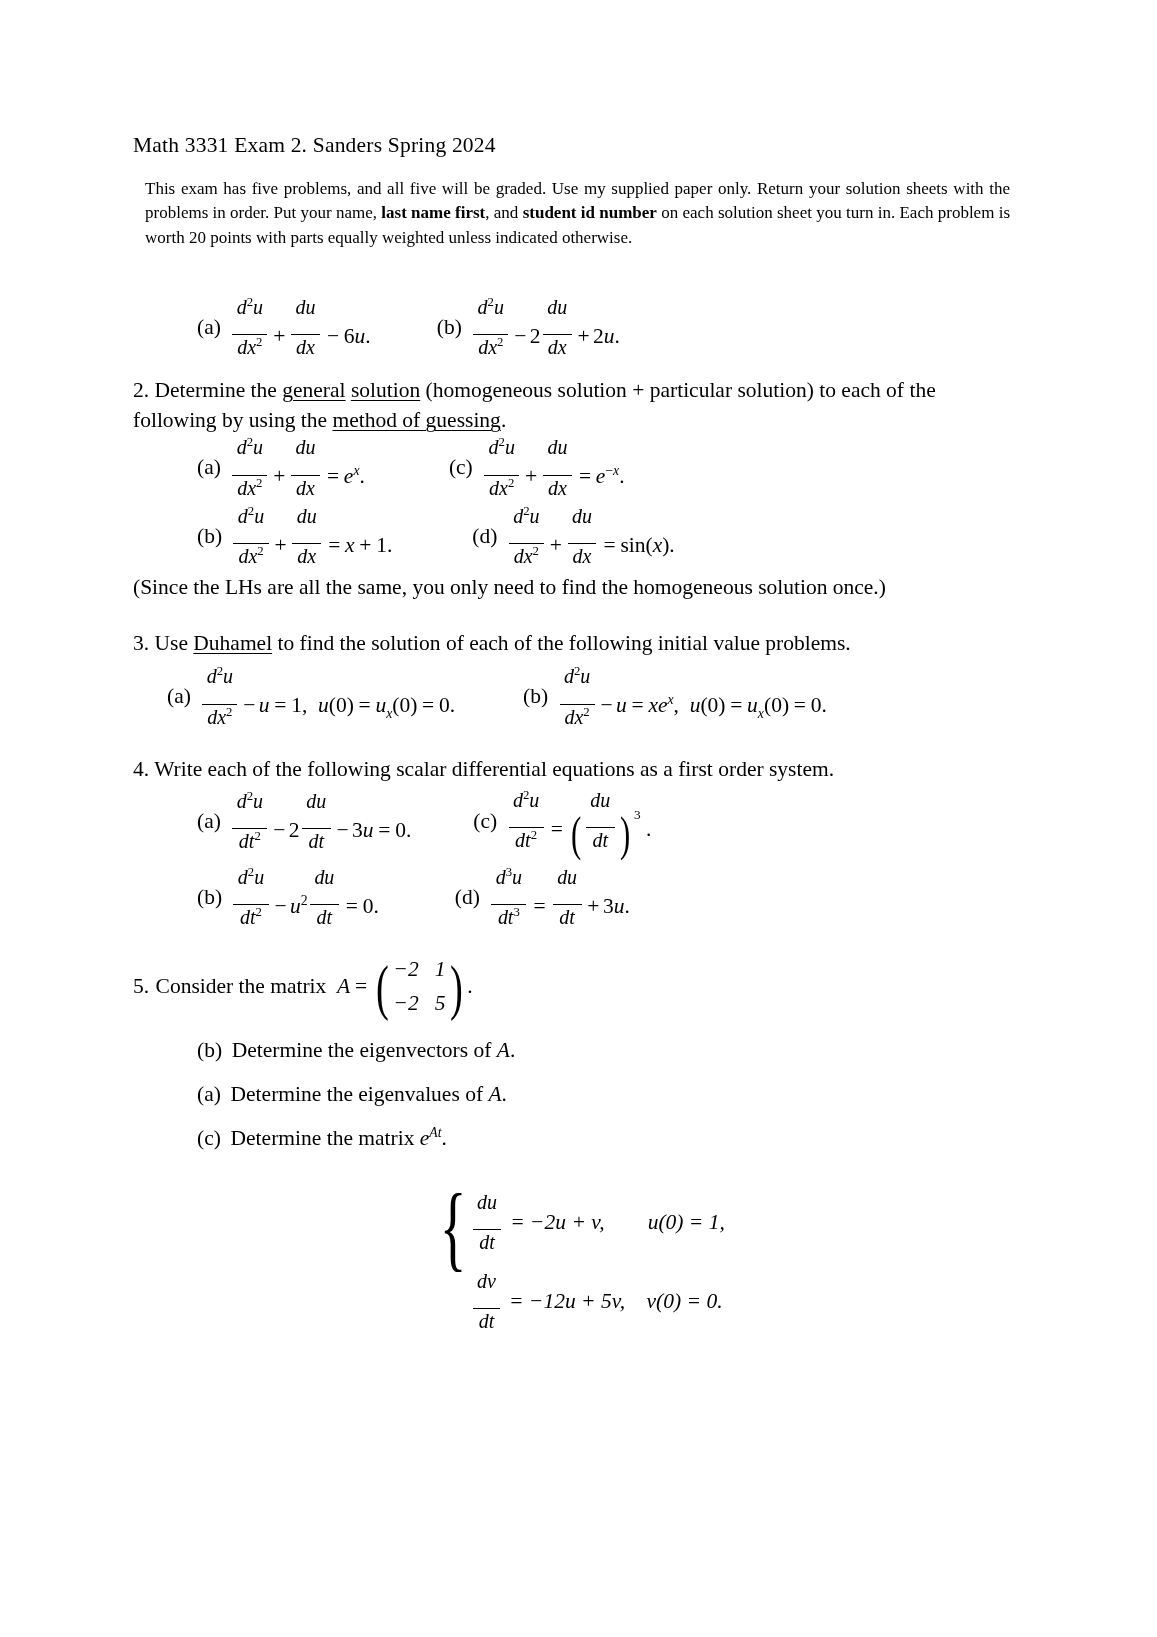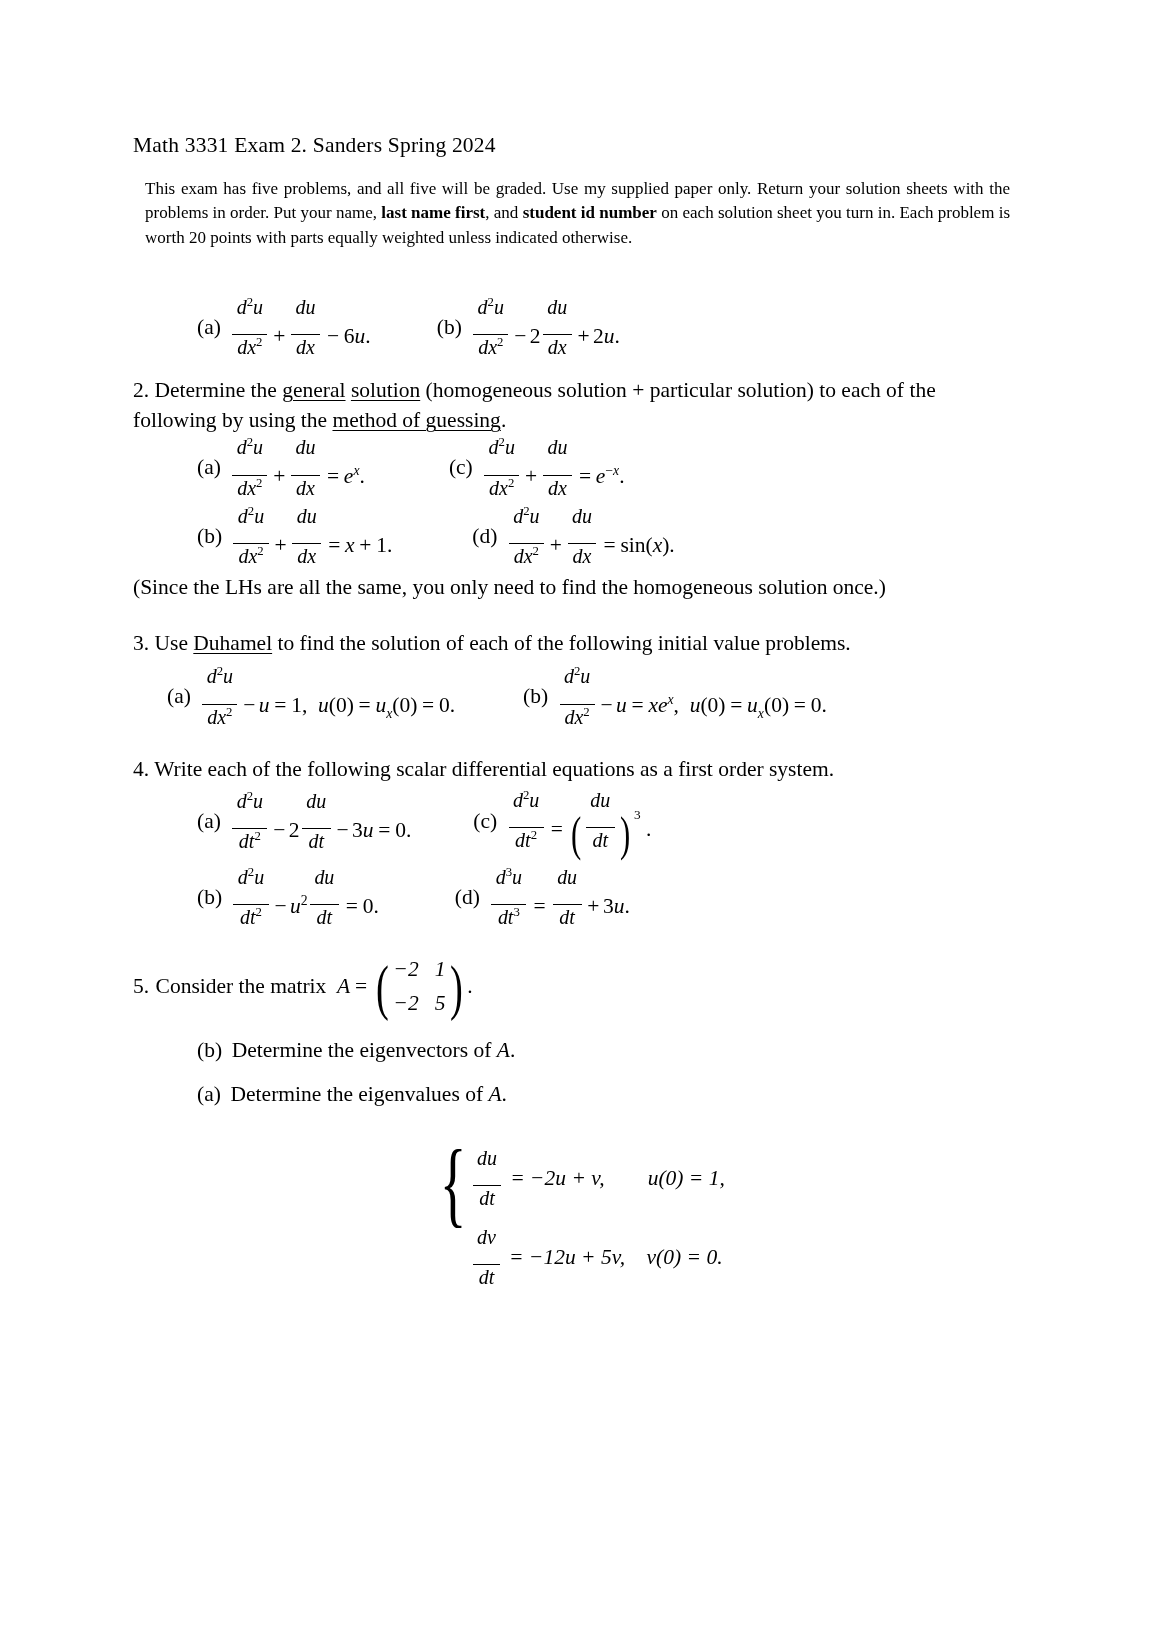--- a/index.html
+++ b/index.html
@@ -309,20 +309,23 @@
     <span>.</span>
   </div>
 
   <div class="sub-items">
     <div class="sub-item">
       <span class="lbl">(b)</span><span>Determine the eigenvectors of </span><span class="math">A</span><span>.</span>
     </div>
     <div class="sub-item">
       <span class="lbl">(a)</span><span>Determine the eigenvalues of </span><span class="math">A</span><span>.</span>
     </div>
+    <div class="sub-item">
+      <span class="lbl">(c)</span><span>Determine the matrix </span><span class="math">e</span><sup>At</sup><span>.</span>
+    </div>
   </div>
 
   <div class="system">
     <span class="brace">{</span>
     <span class="syslines">
       <span class="sysline l1">
         <span class="math"><span class="frac"><span class="num">du</span><span class="den">dt</span></span></span>
         <span class="math" style="margin-left:0.3em;">= −2u + v,</span>
         <span class="math init">u(0) = 1,</span>
       </span>

